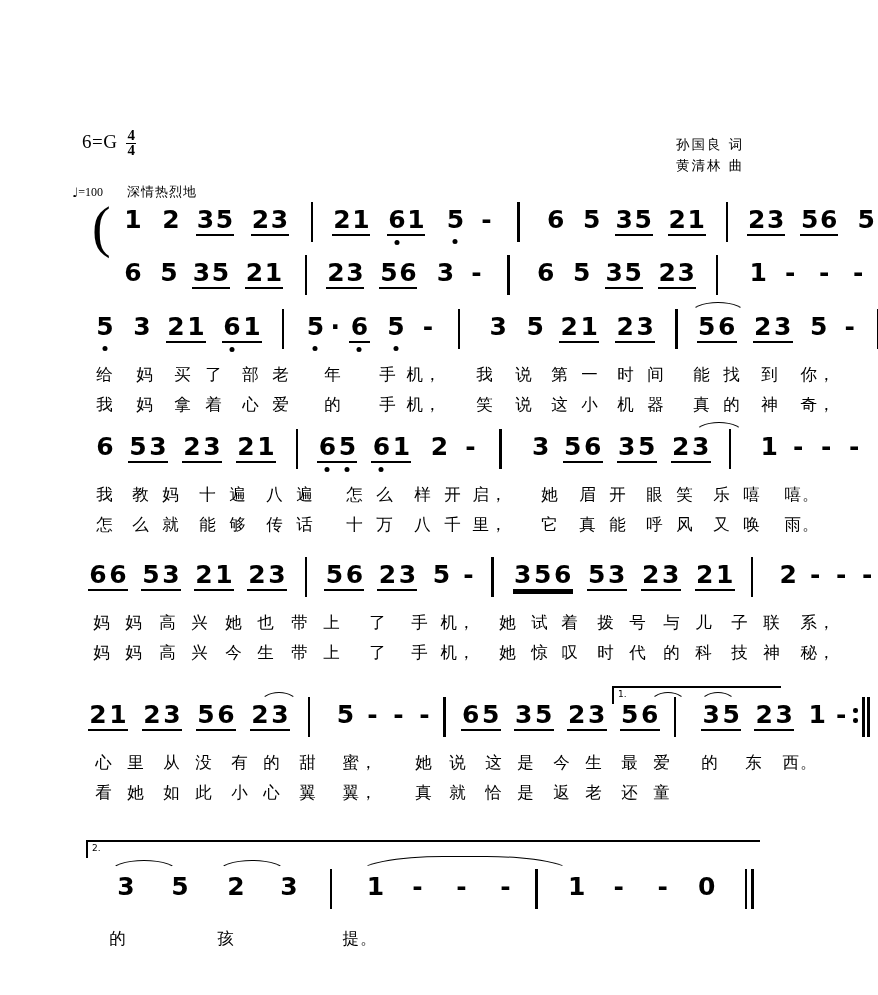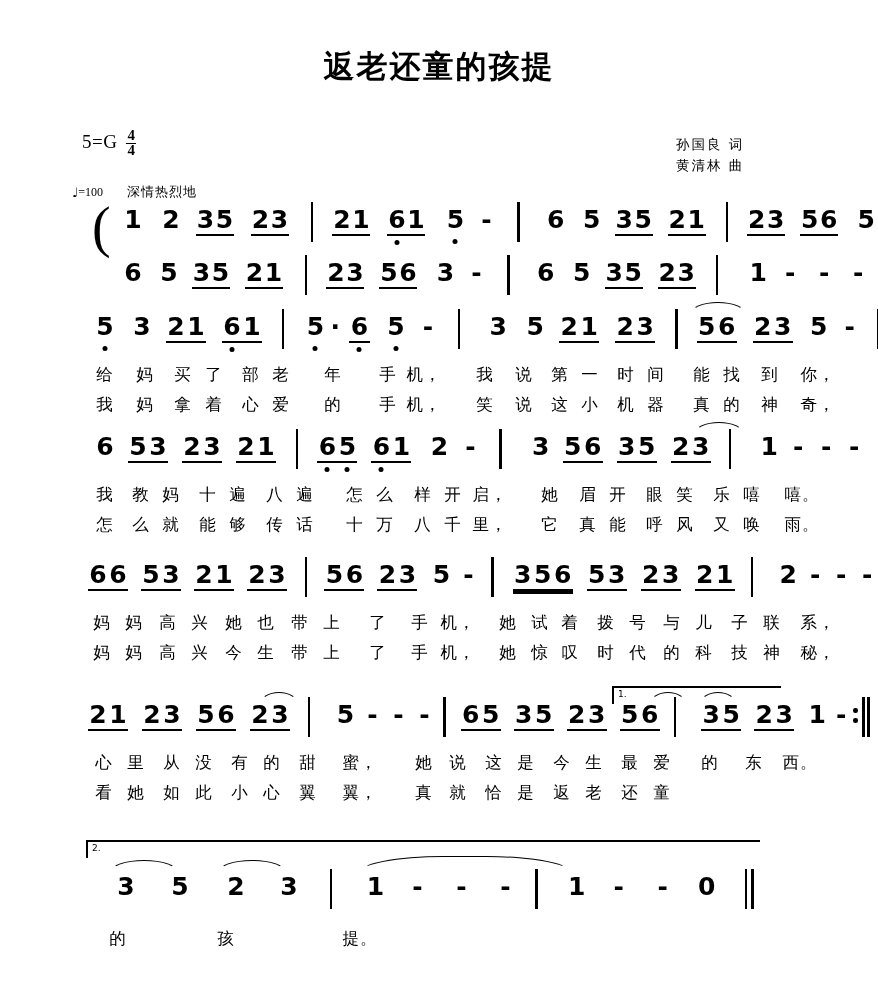--- a/index.html
+++ b/index.html
@@ -242,24 +242,23 @@
     font-family: "DejaVu Sans", sans-serif;
     font-size: 9px;
     font-weight: 400;
   }
 </style>
 </head>
 <body>
 
 <div class="sheet">
 
-  <div class="title">返老还童的孩提</div>
 
   <div class="keysig">
-    <span class="ksname">5=G</span>
+    <span class="ksname">6=G</span>
     <span class="meter">
       <span class="num">4</span>
       <span class="den">4</span>
     </span>
   </div>
 
   <div class="credits">
     <div>孙国良 词</div>
     <div>黄清林 曲</div>
   </div>

